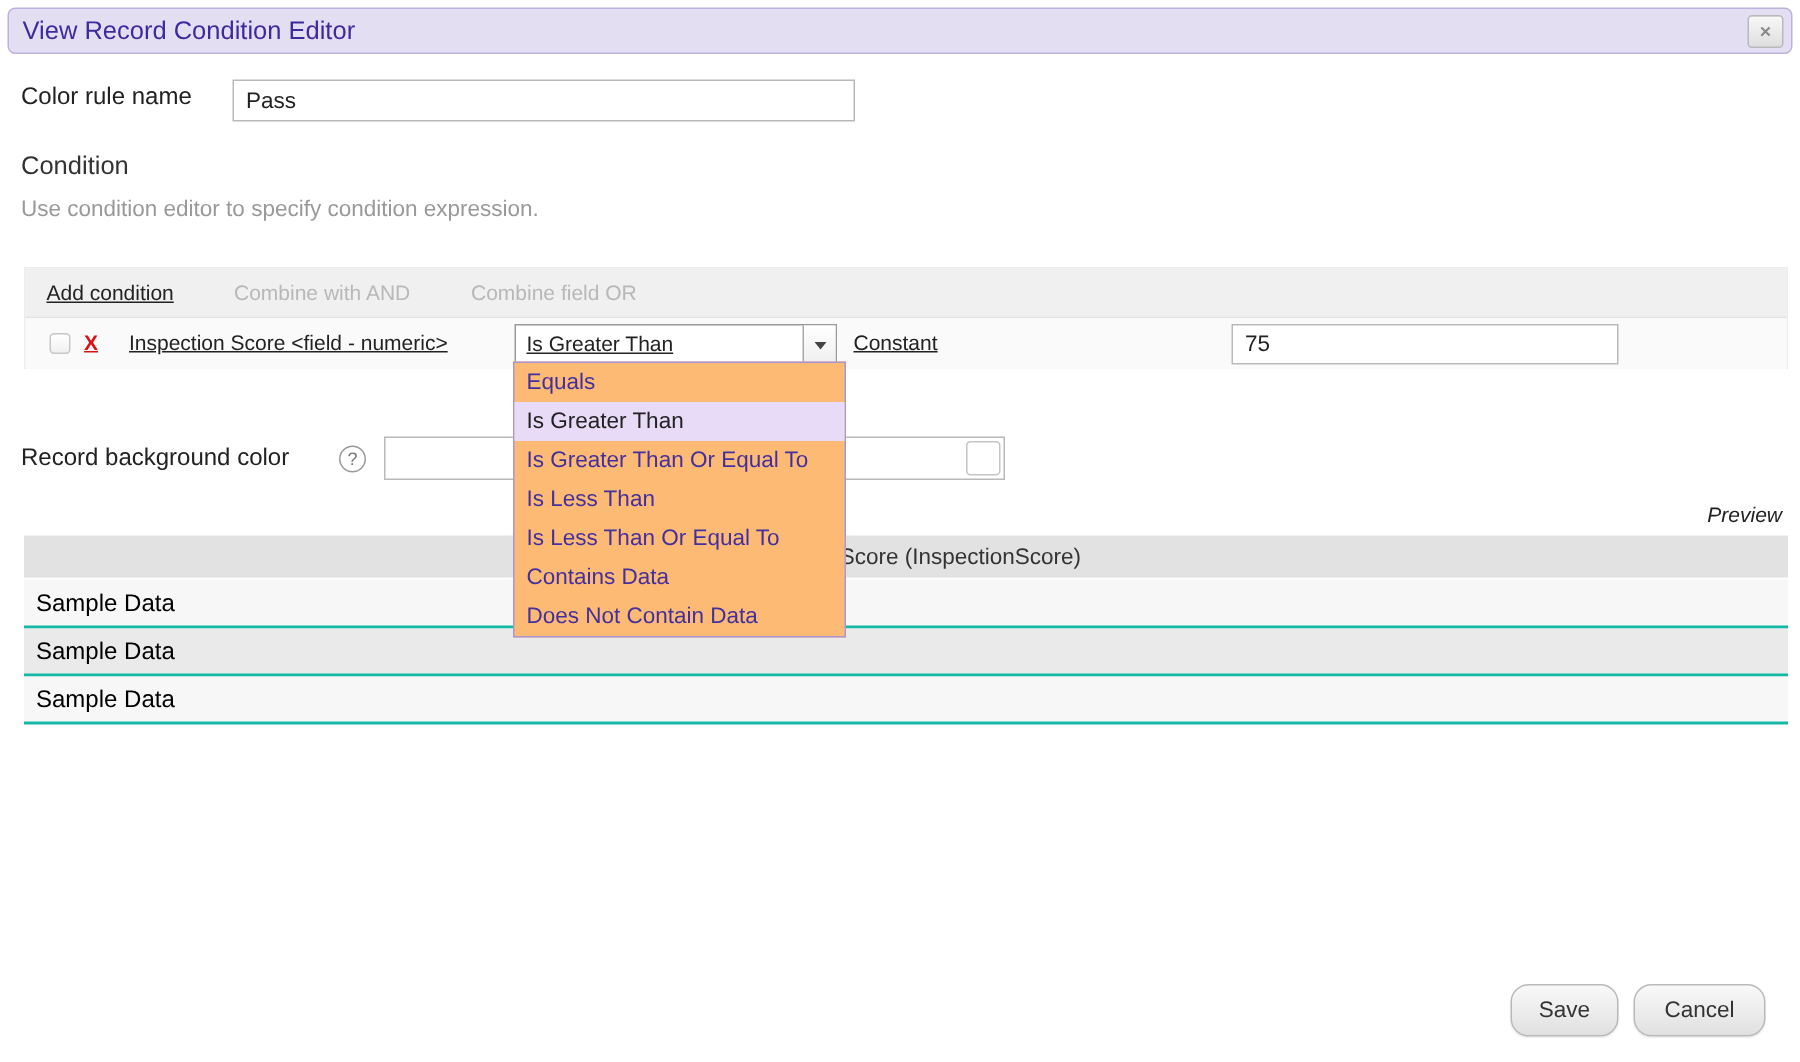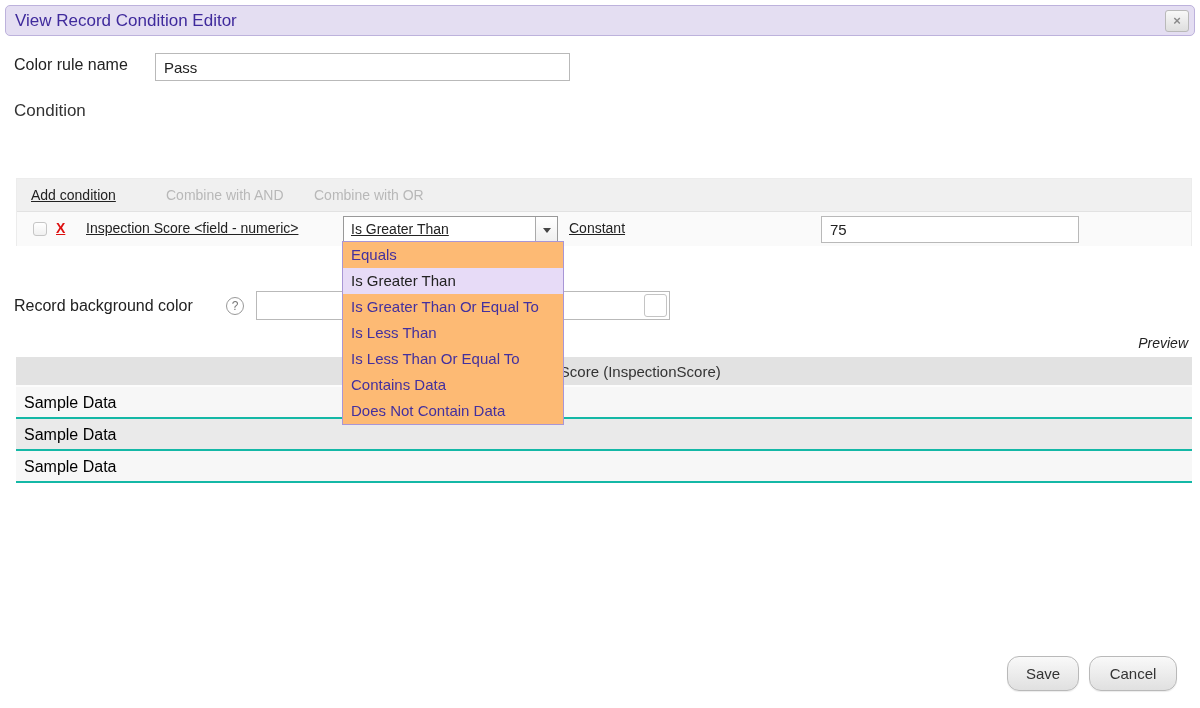--- a/index.html
+++ b/index.html
@@ -99,26 +99,27 @@
 
   <div class="titlebar">
     <span class="title">View Record Condition Editor</span>
     <div class="close-btn">×</div>
   </div>
 
   <div class="lbl" style="left:14px; top:56px;">Color rule name</div>
   <input class="txtinput" style="left: 155px; top: 53px; width: 415px; height: 28px;" value="Pass">
 
   <div class="heading" style="top:101px;">Condition</div>
+  <div class="desc" style="top:131px;">Use condition editor to specify condition expression.</div>
 
   <div class="panel">
     <div class="panel-toolbar">
       <span class="tb-add">Add condition</span>
-      <span class="tb-dis" style="left:149px;">Combine with AND</span>
-      <span class="tb-dis" style="left:297px;">Combine with OR</span>
+      <span class="tb-dis" style="left:139px;">Combine with AND</span>
+      <span class="tb-dis" style="left:297px;">Combine field OR</span>
     </div>
     <div class="cond-row">
       <div class="checkbox"></div>
       <span class="del-x">X</span>
       <span class="cond-field link">Inspection Score &lt;field - numeric&gt;</span>
       <div class="select">
         <span class="sel-text">Is Greater Than</span>
         <span class="sel-arrow"></span>
       </div>
       <span class="cond-operand link">Constant</span>

